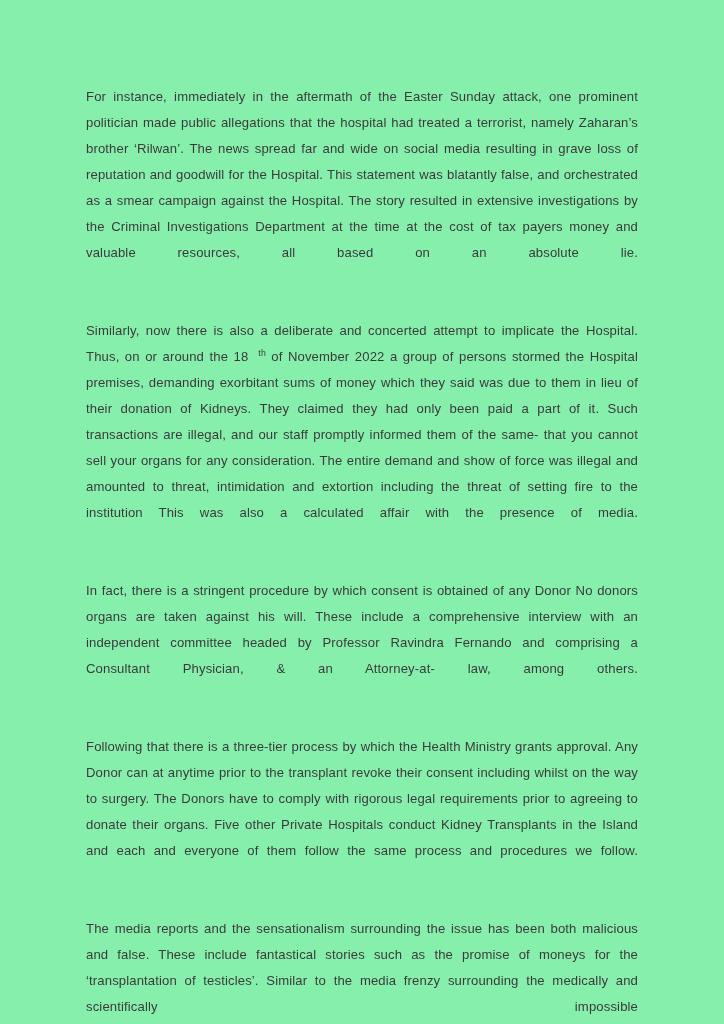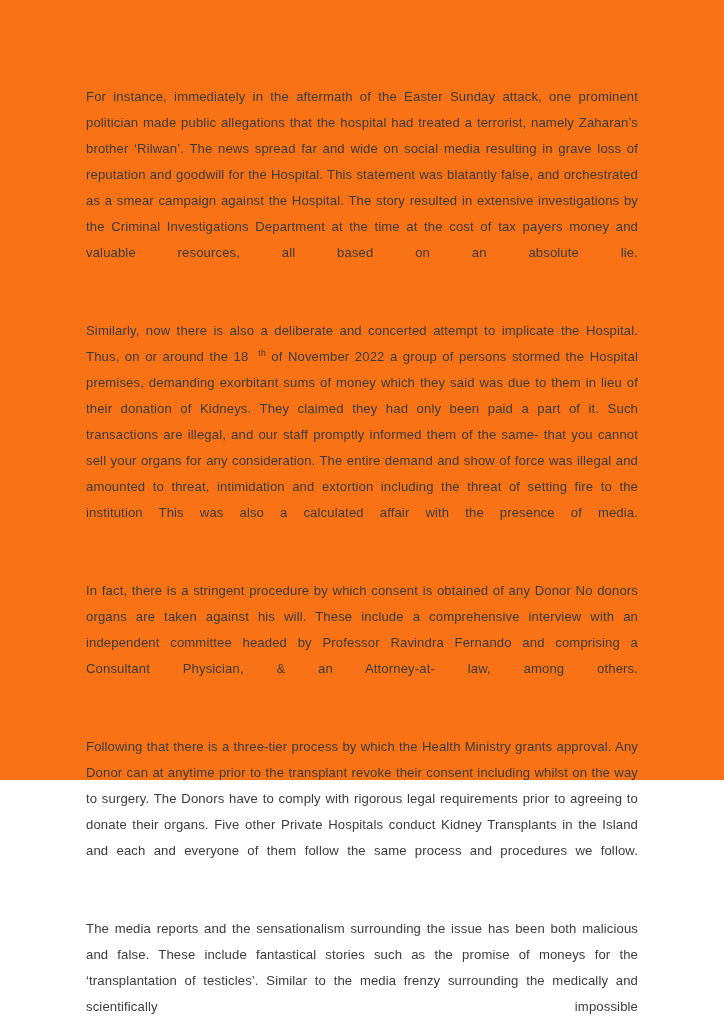--- a/index.html
+++ b/index.html
@@ -9,22 +9,22 @@
   }
   body {
     width: 724px;
     height: 1024px;
     overflow: hidden;
     font-family: "Liberation Sans", sans-serif;
   }
   .page {
     position: relative;
     width: 724px;
-    height: 780px;
-    background: #f97316;
+    height: 1024px;
+    background: #86efac;
     box-sizing: border-box;
     padding: 84px 86px 0 86px;
   }
   .doc-body {
     width: 552px;
   }
   p.para {
     margin: 0 0 26px 0;
     font-size: 13.1px;
     line-height: 26px;

